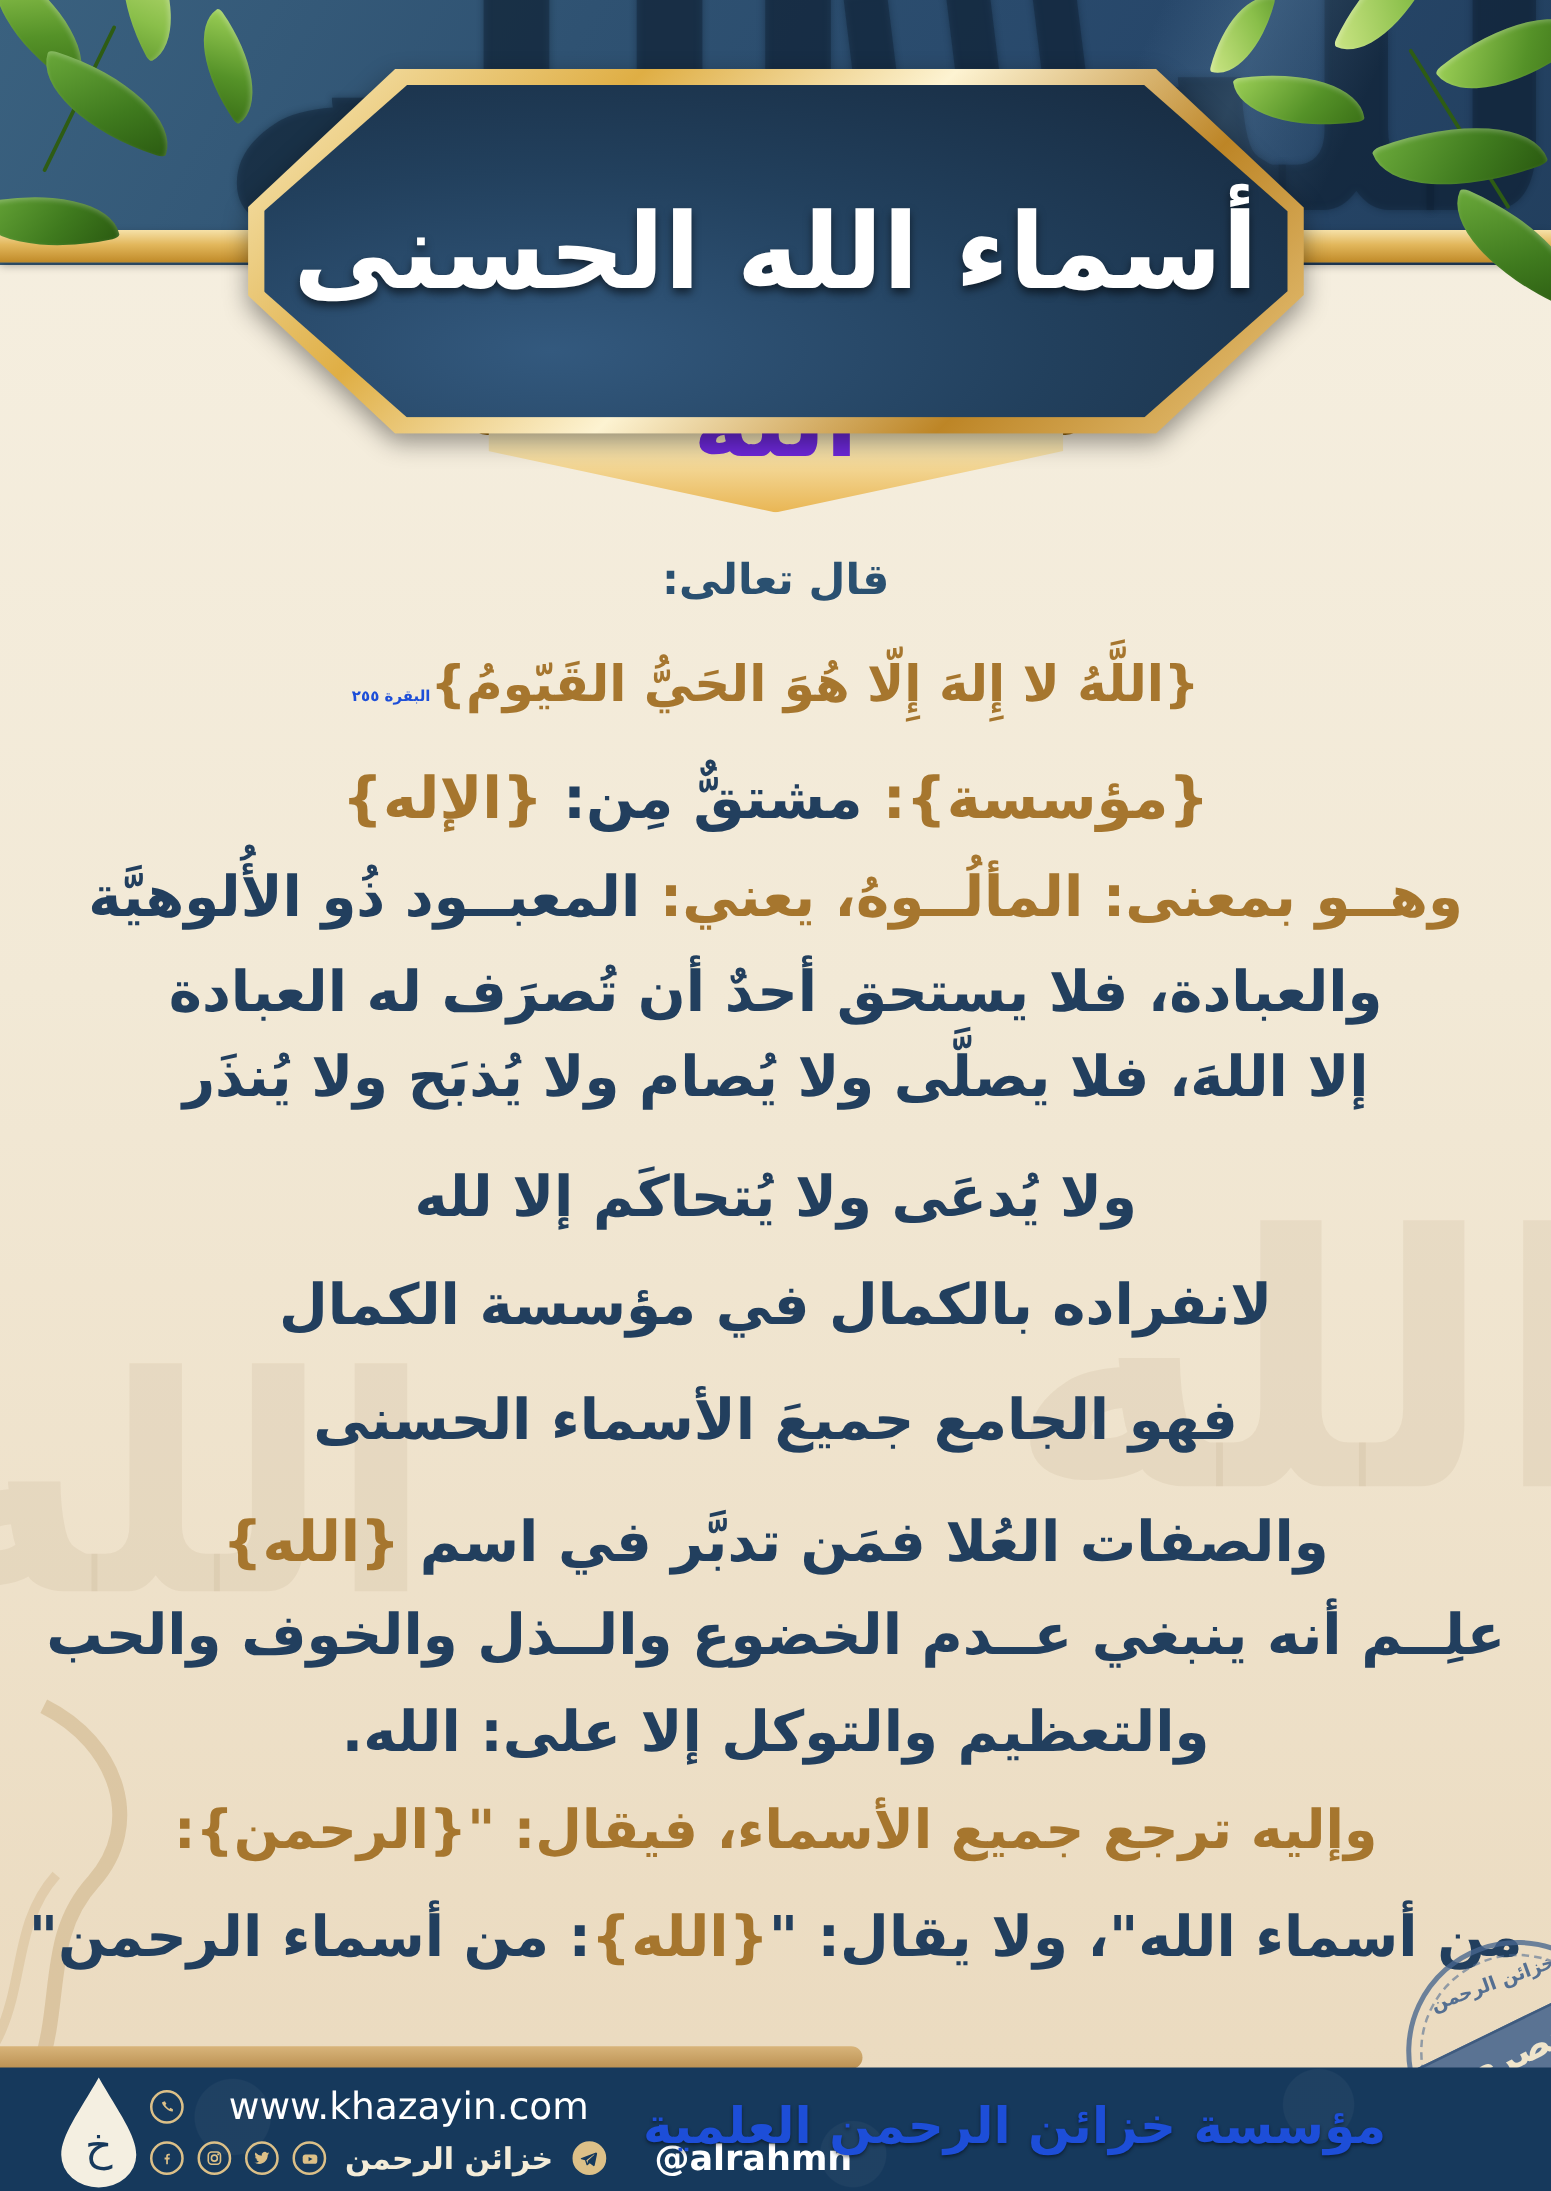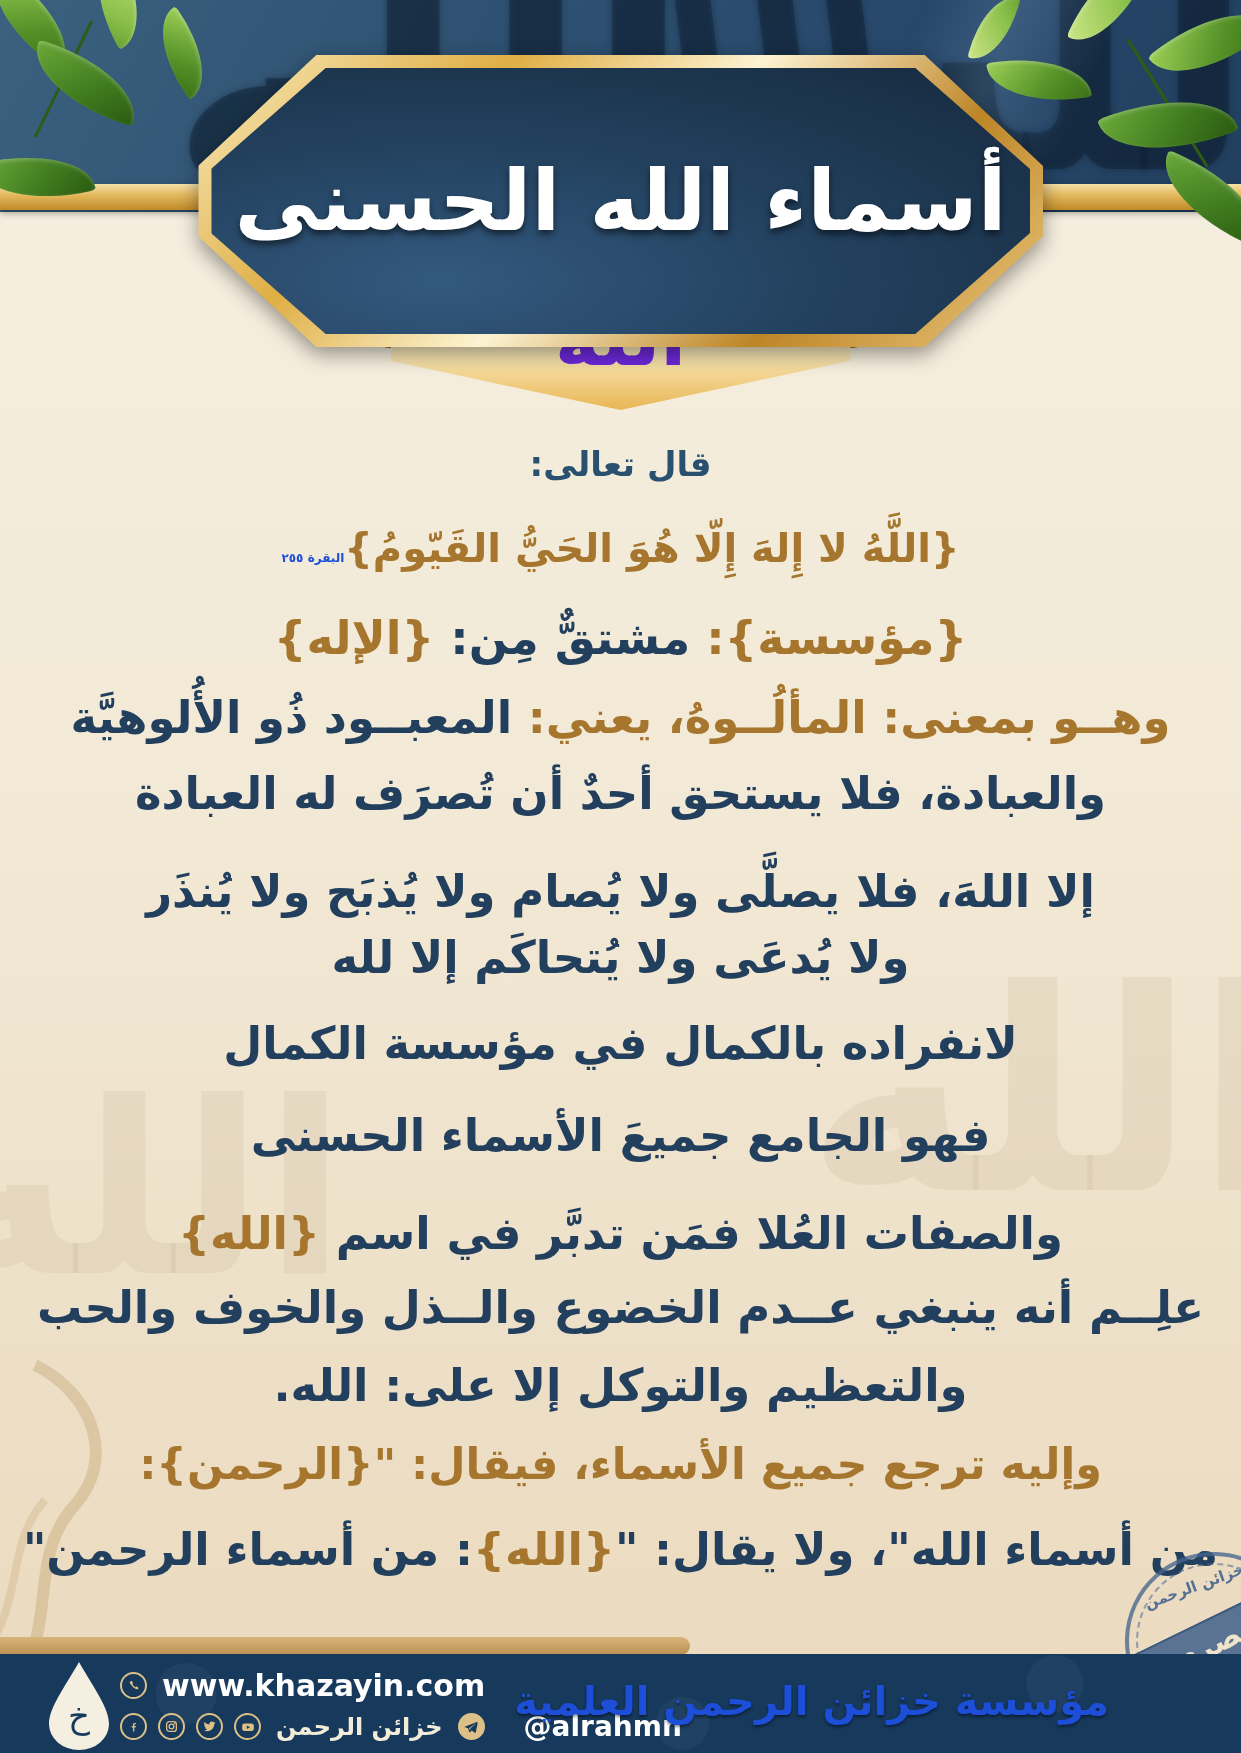--- a/index.html
+++ b/index.html
@@ -78,21 +78,21 @@
     background:
       radial-gradient(circle at 15% 40%,rgba(255,255,255,.04) 0 30px,transparent 31px),
       radial-gradient(circle at 55% 70%,rgba(255,255,255,.04) 0 26px,transparent 27px),
       radial-gradient(circle at 85% 30%,rgba(255,255,255,.04) 0 28px,transparent 29px),
       #16395c;}
   .logo{position:absolute;left:44px;top:1660px;width:70px;height:92px;z-index:7;}
   .contact{position:absolute;left:120px;top:1668px;z-index:7;display:flex;
     flex-direction:column;gap:7px;}
   .crow{display:flex;align-items:center;gap:11px;color:#ffffff;}
   .phone{font-size:31px;font-weight:bold;letter-spacing:.5px;}
-  .site{font-size:30px;font-weight:700;margin-left:4px;}
+  .site{font-size:30px;font-weight:400;margin-left:25px;}
   .icn{width:23px;height:23px;border:2px solid #dcc088;border-radius:50%;
     display:flex;align-items:center;justify-content:center;color:#dcc088;flex:0 0 auto;}
   .icn svg{display:block;}
   .icn.fill{background:#dcc088;color:#16395c;border-color:#dcc088;}
   .channel{font-size:24px;color:#f3ecd9;direction:rtl;font-weight:600;margin:0 4px;}
   .handle{font-size:28px;font-weight:bold;margin-left:28px;}
   .org{position:absolute;right:132px;top:1678px;z-index:7;font-size:40px;font-weight:bold;
     color:#1d4ed8;direction:rtl;white-space:nowrap;text-shadow:0 2px 3px rgba(0,0,0,.45);}
   
   .leaves{position:absolute;z-index:9;}
@@ -144,21 +144,21 @@
 
 <div class="ln" style="top:602px;font-size:46px;">
   <span class="g">{مؤسسة}:</span><span> مشتقٌّ مِن: </span><span class="g">{الإله}</span>
 </div>
 
 <div class="ln" style="top:682px;font-size:45px;">
   <span class="g">وهــو بمعنى: المألُــوهُ، يعني: </span><span>المعبــود ذُو الأُلوهيَّة</span>
 </div>
 
 <div class="ln" style="top:758px;font-size:45px;">والعبادة، فلا يستحق أحدٌ أن تُصرَف له العبادة</div>
-<div class="ln" style="top:856px;font-size:45px;">إلا اللهَ، فلا يصلَّى ولا يُصام ولا يُذبَح ولا يُنذَر</div>
+<div class="ln" style="top:826px;font-size:45px;">إلا اللهَ، فلا يصلَّى ولا يُصام ولا يُذبَح ولا يُنذَر</div>
 <div class="ln" style="top:922px;font-size:45px;">ولا يُدعَى ولا يُتحاكَم إلا لله</div>
 <div class="ln" style="top:1008px;font-size:45px;">لانفراده بالكمال في مؤسسة الكمال</div>
 <div class="ln" style="top:1100px;font-size:45px;">فهو الجامع جميعَ الأسماء الحسنى</div>
 
 <div class="ln" style="top:1198px;font-size:45px;">
   <span>والصفات العُلا فمَن تدبَّر في اسم </span><span class="g">{الله}</span>
 </div>
 
 <div class="ln" style="top:1272px;font-size:45px;">علِــم أنه ينبغي عــدم الخضوع والــذل والخوف والحب</div>
 <div class="ln" style="top:1350px;font-size:45px;">والتعظيم والتوكل إلا على: الله.</div>

